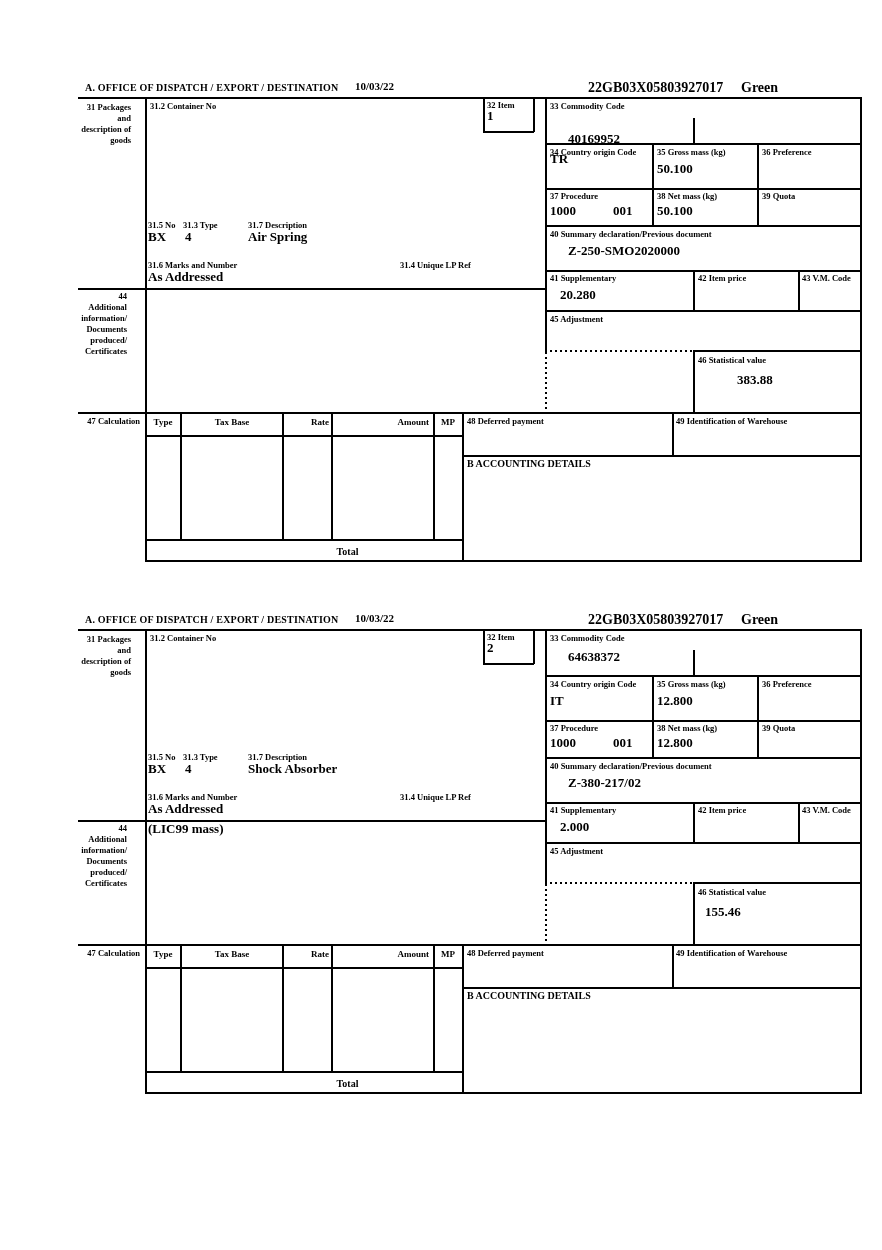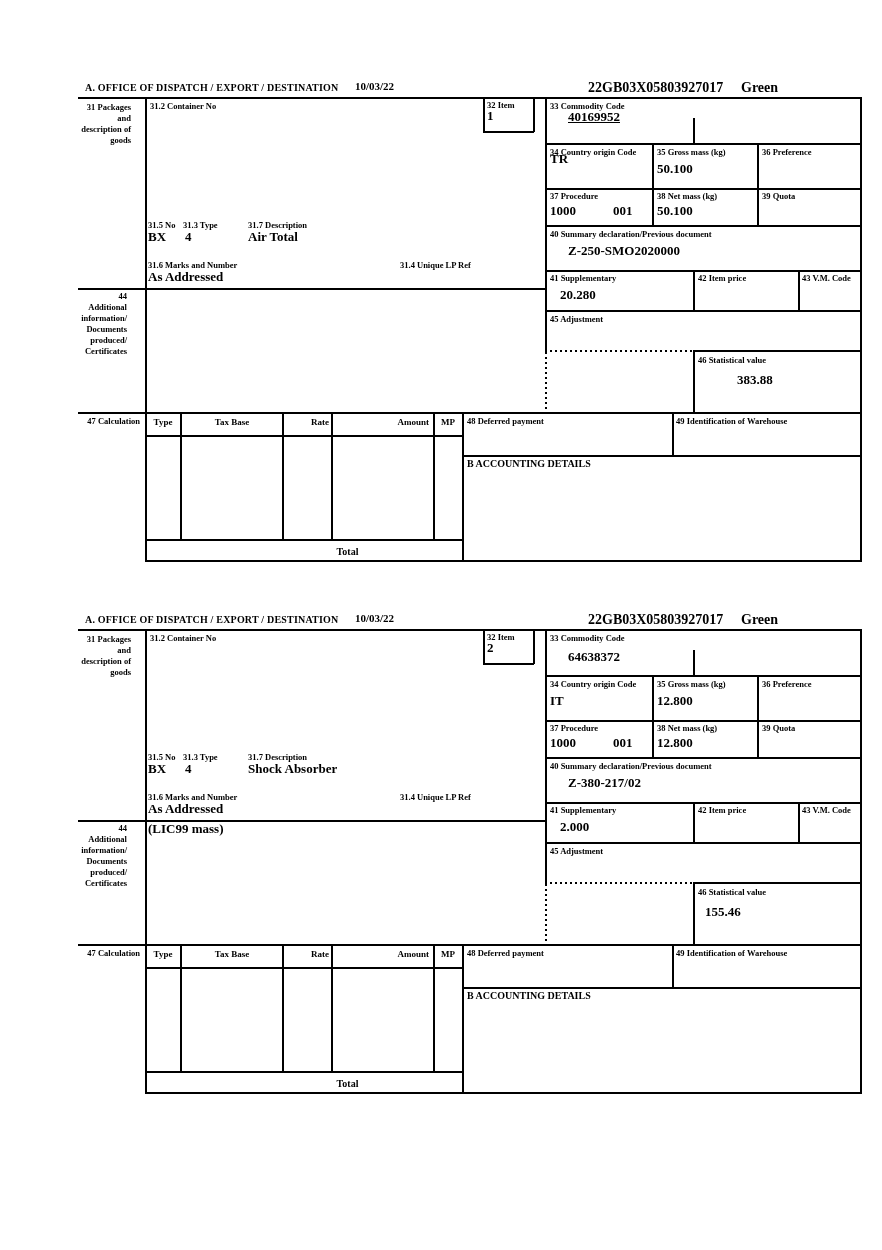--- a/index.html
+++ b/index.html
@@ -51,30 +51,30 @@
 
     <div class="lbl" style="left:72px;top:21px;">31.2 Container No</div>
     <div class="lbl" style="left:409px;top:20px;">32 Item</div>
     <div class="val" style="left:409px;top:29px;">1</div>
 
     <div class="lbl" style="left:70px;top:140px;">31.5 No</div>
     <div class="lbl" style="left:105px;top:140px;">31.3 Type</div>
     <div class="lbl" style="left:170px;top:140px;">31.7 Description</div>
     <div class="val" style="left:70px;top:150px;">BX</div>
     <div class="val" style="left:107px;top:150px;">4</div>
-    <div class="val" style="left:170px;top:150px;">Air Total</div>
+    <div class="val" style="left:170px;top:150px;">Air Spring</div>
 
     <div class="lbl" style="left:70px;top:180px;">31.6 Marks and Number</div>
     <div class="lbl" style="left:322px;top:180px;">31.4 Unique LP Ref</div>
     <div class="val" style="left:70px;top:190px;">As Addressed</div>
 
     <div class="val" style="left:70px;top:210px;"></div>
 
     <div class="lbl" style="left:472px;top:21px;">33 Commodity Code</div>
-    <div class="val" style="left:490px;top:30px;text-decoration:underline;">40169952</div>
+    <div class="val" style="left:490px;top:52px;">40169952</div>
 
     <div class="lbl" style="left:472px;top:67px;">34 Country origin Code</div>
     <div class="val" style="left:472px;top:72px;">TR</div>
     <div class="lbl" style="left:579px;top:67px;">35 Gross mass (kg)</div>
     <div class="val" style="left:579px;top:82px;">50.100</div>
     <div class="lbl" style="left:684px;top:67px;">36 Preference</div>
 
     <div class="lbl" style="left:472px;top:111px;">37 Procedure</div>
     <div class="val" style="left:472px;top:124px;">1000</div>
     <div class="val" style="left:535px;top:124px;">001</div>

